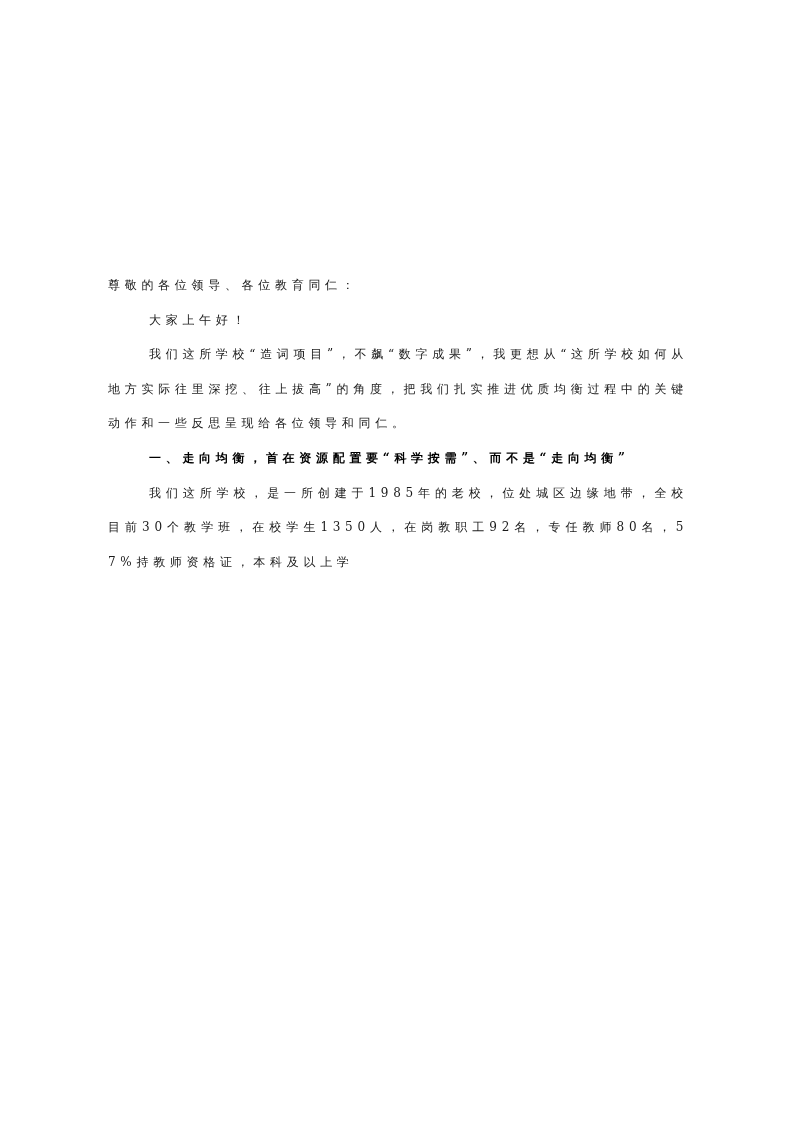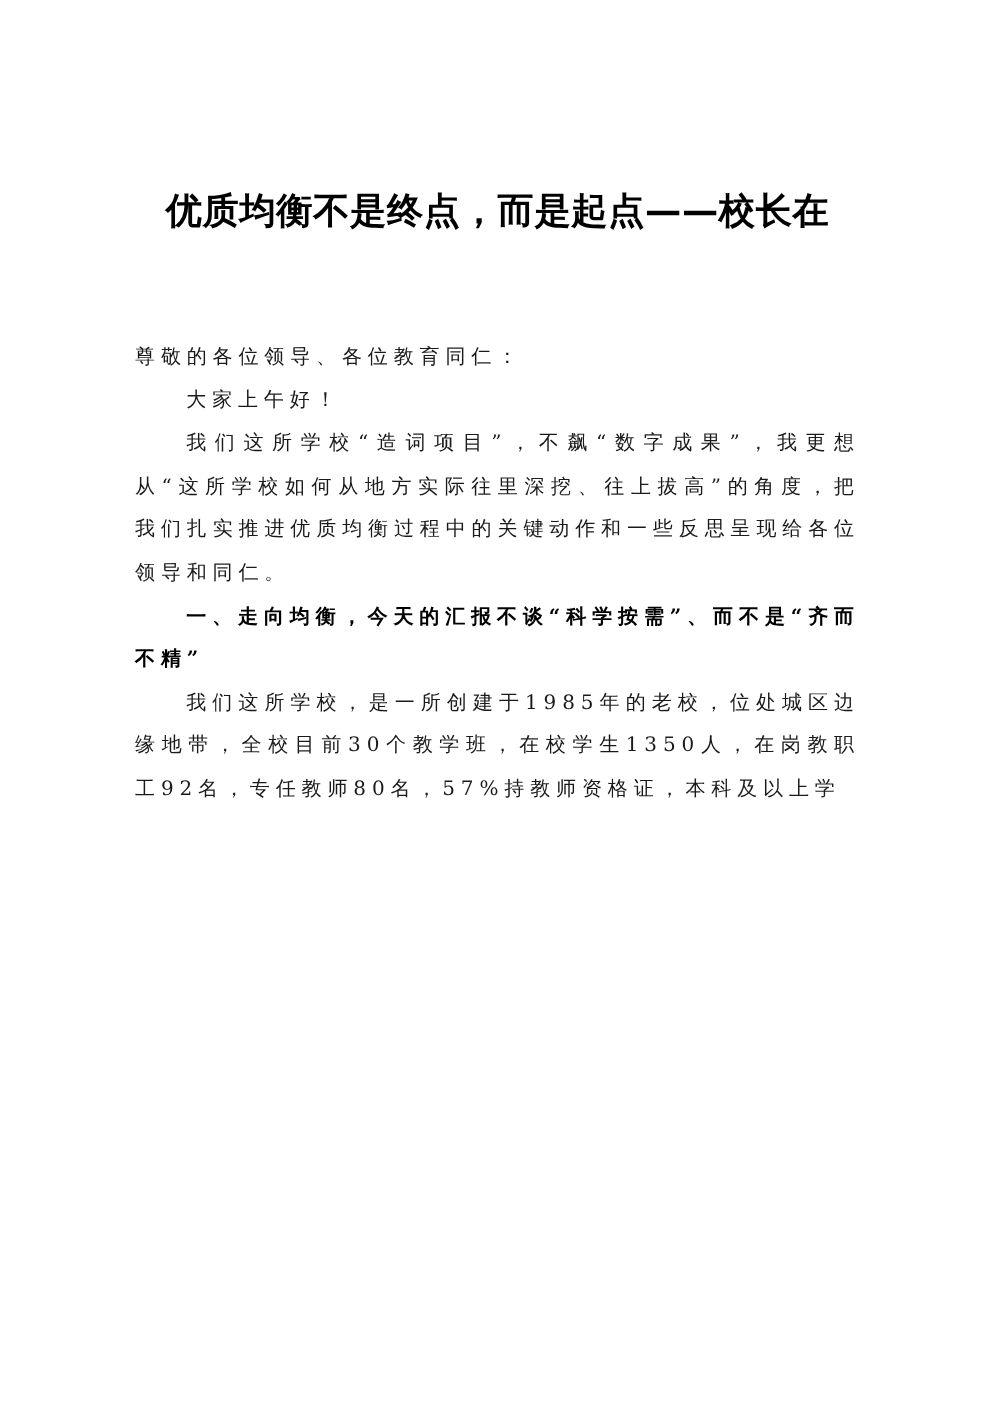--- a/index.html
+++ b/index.html
@@ -39,21 +39,21 @@
       white-space: nowrap;
     }
     .body {
       position: absolute;
       left: 0;
       top: 268px;
       width: 580px;
     }
     .para {
       margin: 0;
-      font-size: 16px;
+      font-size: 12px;
       line-height: 34.6px;
       letter-spacing: 4.7px;
       text-align: justify;
       text-justify: inter-character;
       word-break: break-all;
       color: #1a1a1a;
     }
     .para.indent {
       text-indent: 41px;
     }
@@ -63,23 +63,22 @@
     }
     .para.salutation {
       text-indent: 0;
     }
   </style>
 </head>
 <body>
 
 <div class="page">
   <div class="title">
-    <span class="line">优质均衡不是终点，而是起点——校长在</span>
   </div>
 
   <div class="body">
     <p class="para salutation">尊敬的各位领导、各位教育同仁：</p>
     <p class="para indent">大家上午好！</p>
     <p class="para indent">我们这所学校“造词项目”，不飙“数字成果”，我更想从“这所学校如何从地方实际往里深挖、往上拔高”的角度，把我们扎实推进优质均衡过程中的关键动作和一些反思呈现给各位领导和同仁。</p>
-    <p class="para indent heading">一、走向均衡，今天的汇报不谈“科学按需”、而不是“齐而不精”</p>
+    <p class="para indent heading">一、走向均衡，首在资源配置要“科学按需”、而不是“走向均衡”</p>
     <p class="para indent">我们这所学校，是一所创建于1985年的老校，位处城区边缘地带，全校目前30个教学班，在校学生1350人，在岗教职工92名，专任教师80名，57%持教师资格证，本科及以上学</p>
   </div>
 </div>
 
 </body></html>

